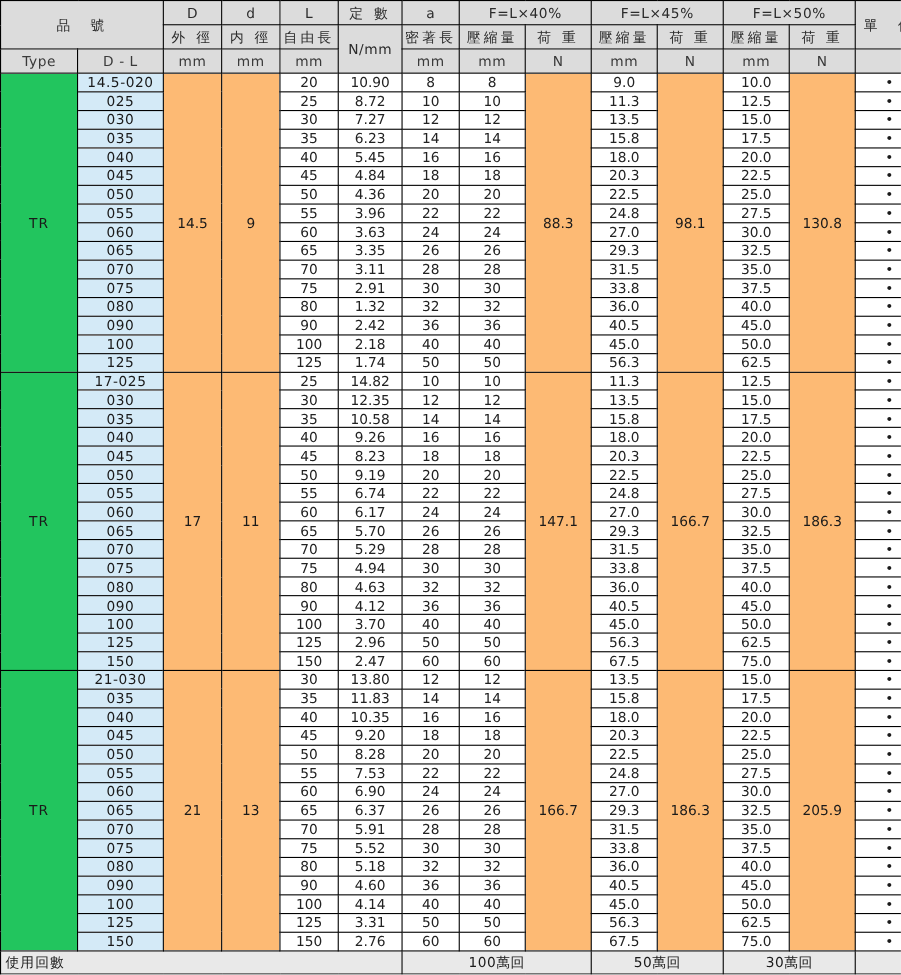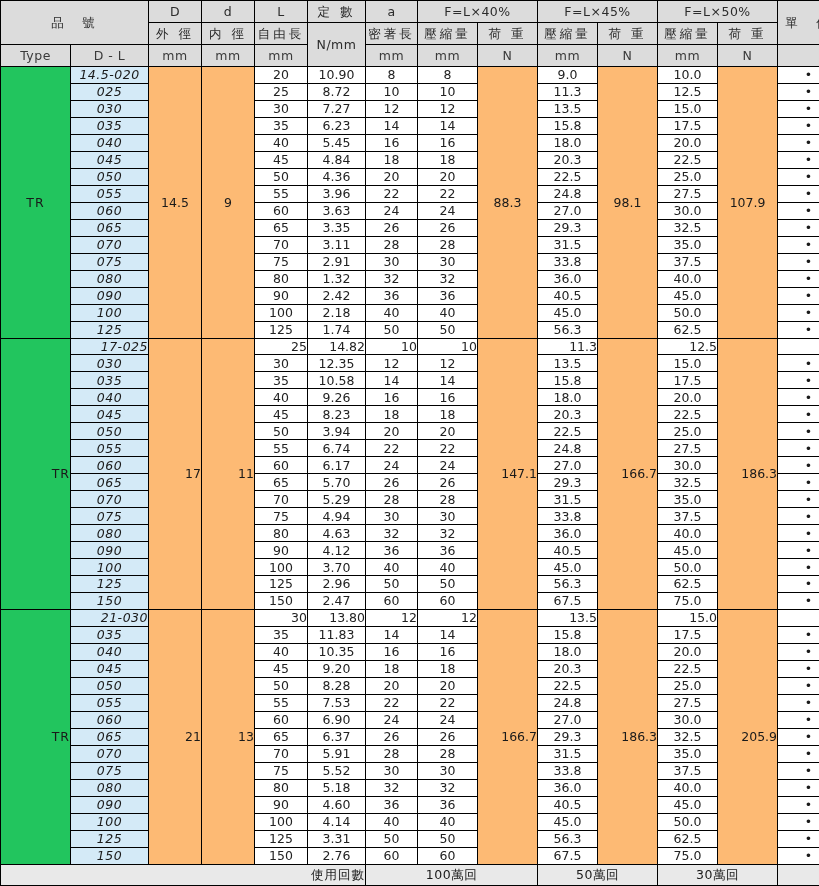--- a/index.html
+++ b/index.html
@@ -49,47 +49,46 @@
     background: #22c55e;
     font-size: 14px;
     letter-spacing: 1px;
   }
   td.dlcell {
     background: #d4eaf7;
     text-align: right;
     padding-right: 7px;
     font-size: 13.5px;
     letter-spacing: 0.5px;
-    font-style: italic;
   }
   td.num {
     font-size: 12.5px;
     color: #222;
   }
   td.merged {
     background: #fdba74;
     font-size: 13px;
   }
   td.price { background: #ffffff; }
   
   .ftr td {
     background: #e9e9e9;
     height: 20px;
     font-size: 13px;
   }
   .ftr td.lbl {
-    text-align: right;
+    text-align: left;
     padding-left: 4px;
     letter-spacing: 1px;
   }
   .ftr td.cyc { letter-spacing: 0.5px; margin-top: 28px; }
   .ftr td.empty { background: #e9e9e9; }
 
   
-  tr.blockstart > td { border-top: 1.6px solid #000; text-align: right; }
+  tr.blockstart > td { border-top: 1.6px solid #000; }
 </style>
 </head>
 <body>
 
 <table class="spec">
   <colgroup>
     <col style="width:70px">
       <col style="width:78px">
     <col style="width:53px">
       <col style="width:53px">
@@ -155,21 +154,21 @@
         <td class="merged" rowspan="16">14.5</td>
         <td class="merged" rowspan="16">9</td>
         <td class="num">20</td>
         <td class="num">10.90</td>
         <td class="num">8</td>
         <td class="num">8</td>
         <td class="merged" rowspan="16">88.3</td>
         <td class="num">9.0</td>
         <td class="merged" rowspan="16">98.1</td>
         <td class="num">10.0</td>
-        <td class="merged" rowspan="16">107.9</td>
+        <td class="merged" rowspan="16">130.8</td>
         <td class="price">•</td>
       </tr>
       <tr>
         <td class="dlcell">025</td>
         <td class="num">25</td>
         <td class="num">8.72</td>
         <td class="num">10</td>
         <td class="num">10</td>
         <td class="num">11.3</td>
         <td class="num">12.5</td>
@@ -367,21 +366,21 @@
         <td class="num">8.23</td>
         <td class="num">18</td>
         <td class="num">18</td>
         <td class="num">20.3</td>
         <td class="num">22.5</td>
         <td class="price">•</td>
       </tr>
       <tr>
         <td class="dlcell">050</td>
         <td class="num">50</td>
-        <td class="num">3.94</td>
+        <td class="num">9.19</td>
         <td class="num">20</td>
         <td class="num">20</td>
         <td class="num">22.5</td>
         <td class="num">25.0</td>
         <td class="price">•</td>
       </tr>
       <tr>
         <td class="dlcell">055</td>
         <td class="num">55</td>
         <td class="num">6.74</td>

